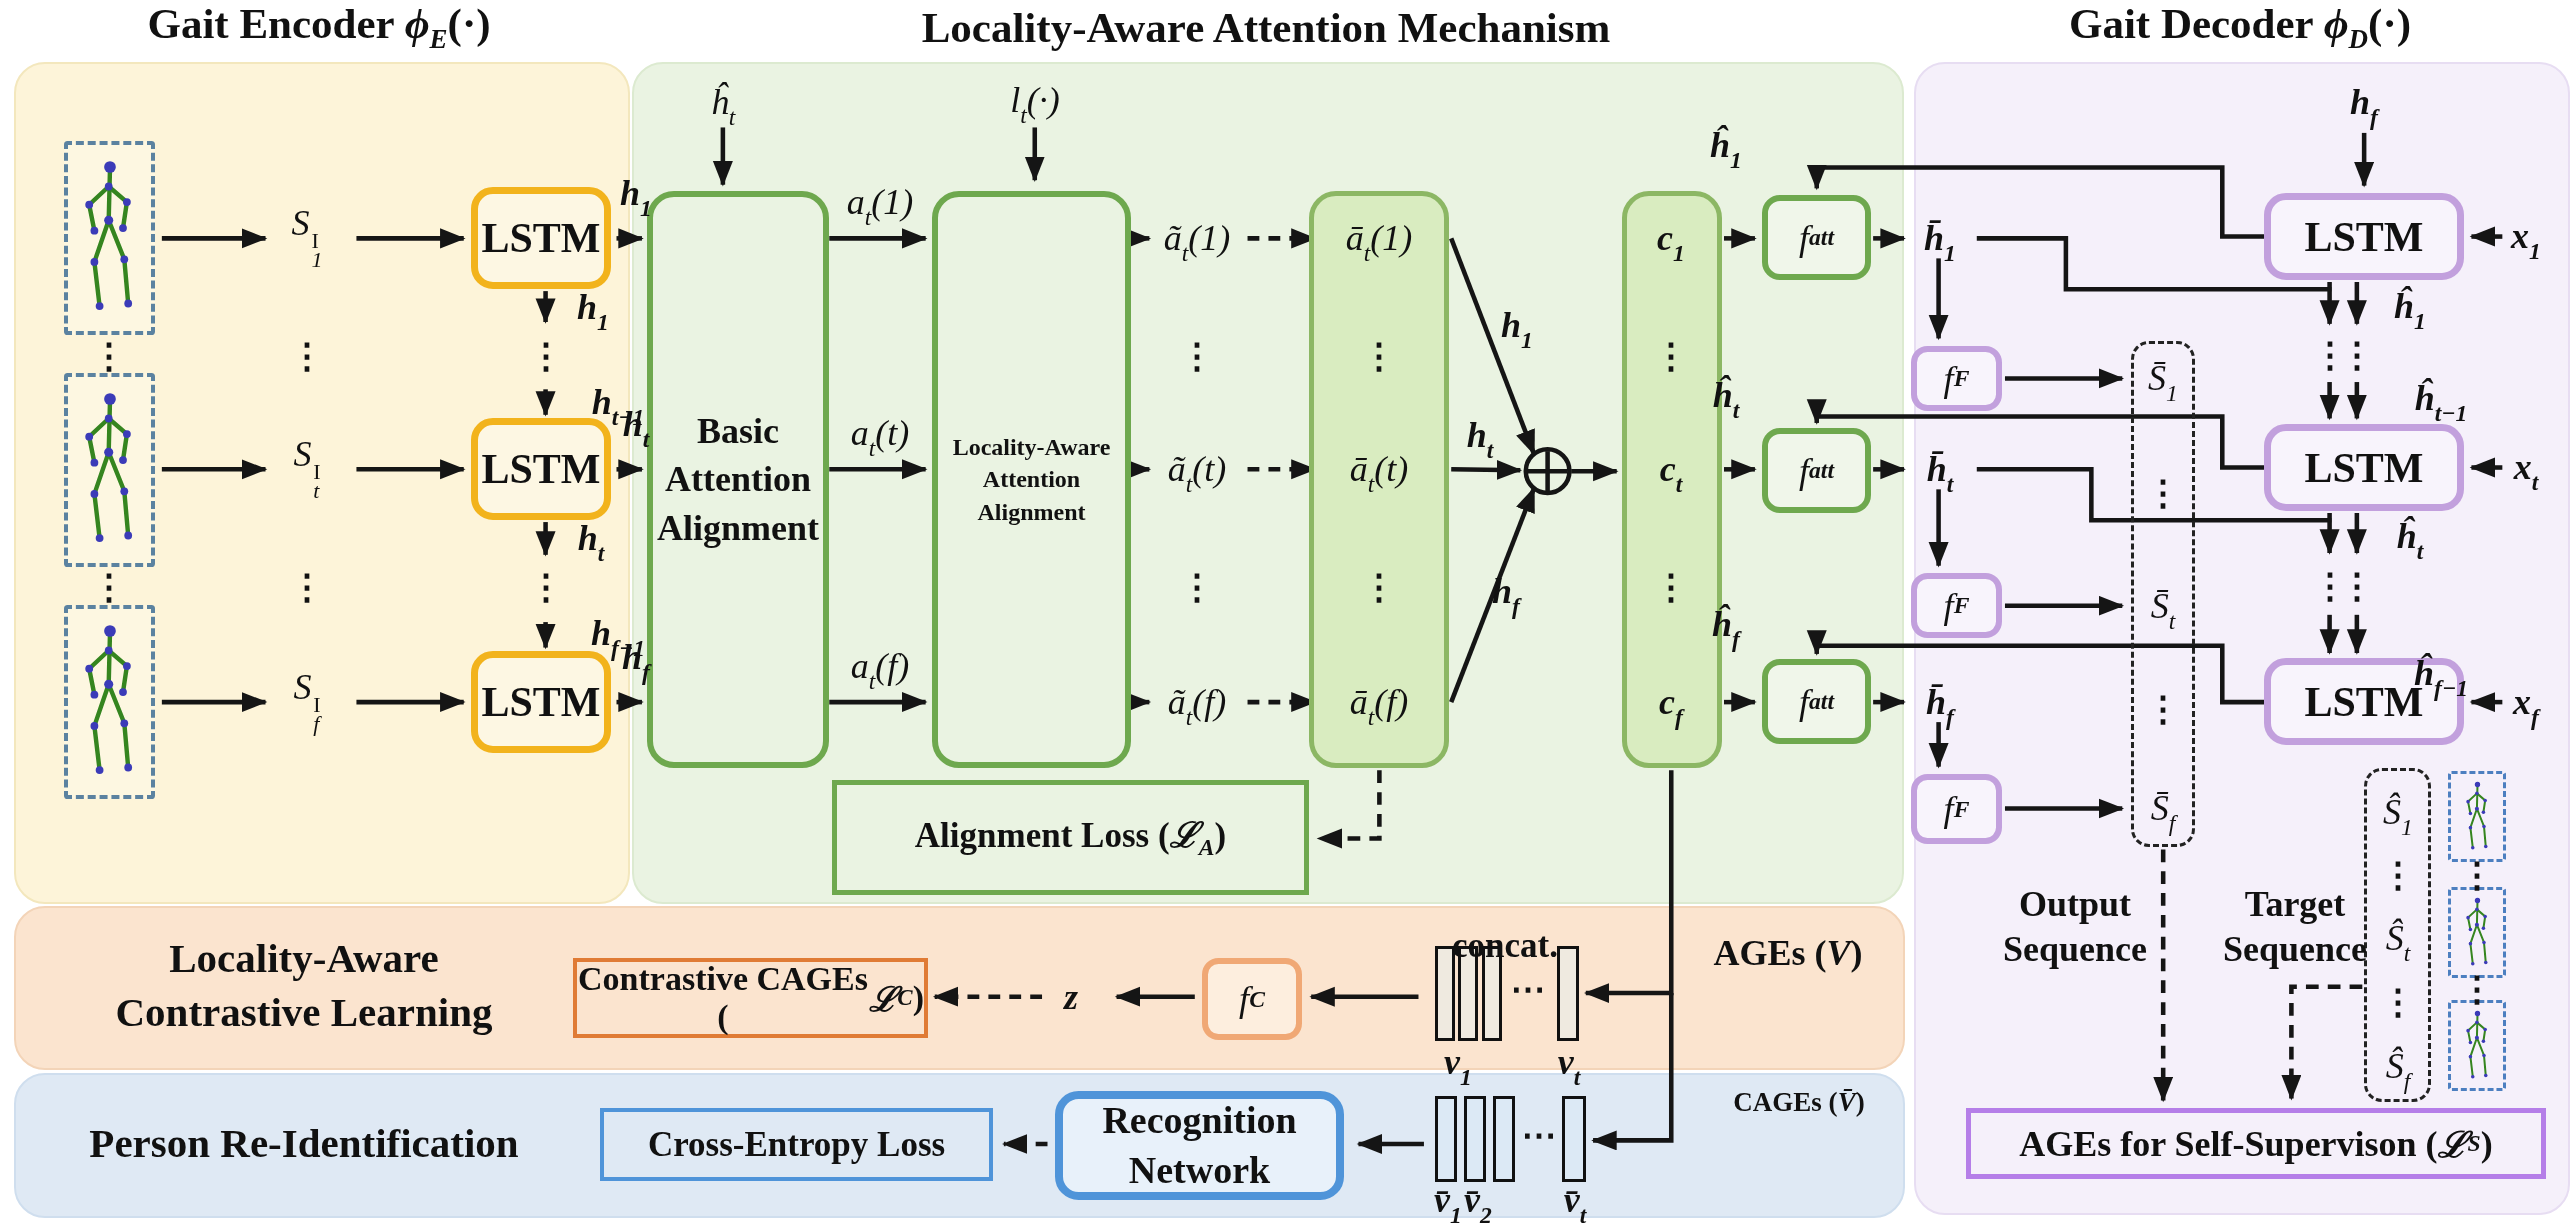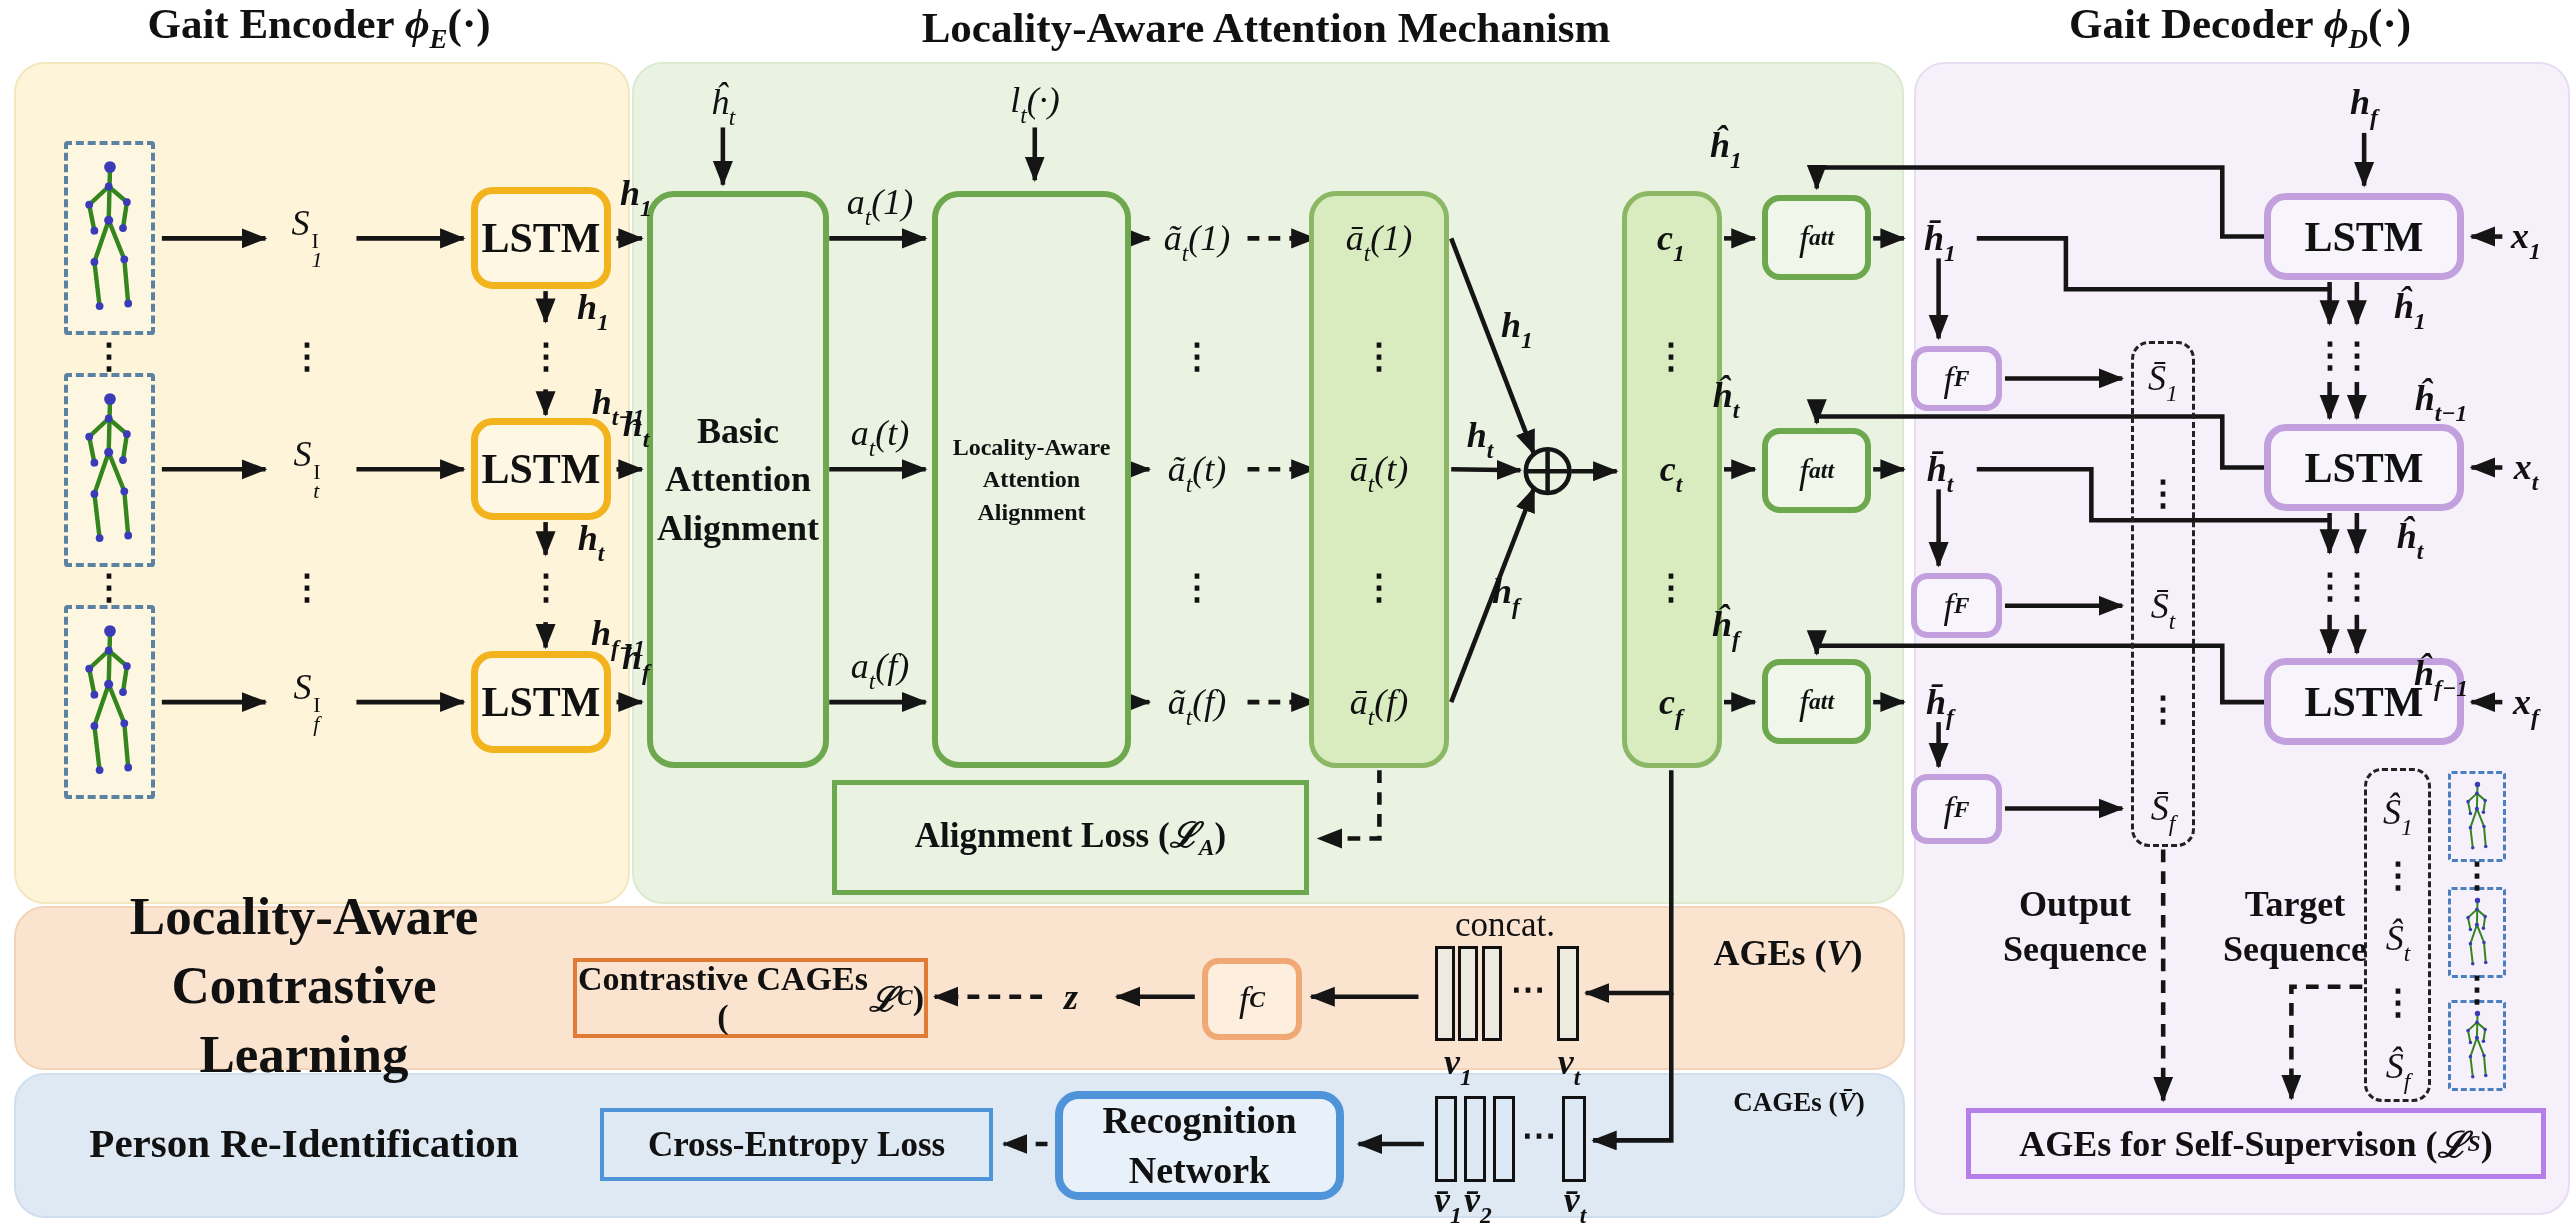--- a/index.html
+++ b/index.html
@@ -207,30 +207,30 @@
   <div class="bigbox" style="left:2195px;top:886px;width:200px;height:82px;font-size:36px;line-height:1.25;background:transparent;">
     <span>Target Sequence</span>
   </div>
   <div class="bigbox" style="left:1966px;top:1108px;width:580px;height:71px;border:5.5px solid #b57ee8;background:#f5f0fa;font-size:36px;">
     <span>AGEs for Self-Supervison (</span>
       <span class="scr">ℒ</span>
       <sub style="font-size:23.6px;font-style:italic;">S</sub>
       <span>)</span>
   </div>
 
-  <div class="bigbox" style="left:86px;top:922px;width:436px;height:127px;font-size:53px;line-height:1.3;background:transparent;">
+  <div class="bigbox" style="left:86px;top:922px;width:436px;height:127px;font-size:41px;line-height:1.3;background:transparent;">
     <span>Locality-Aware Contrastive Learning</span>
   </div>
   <div class="bigbox" style="left:573px;top:958px;width:355px;height:80px;border:4.5px solid #e07b35;background:#fbe4cf;font-size:34px;">
     <span>Contrastive CAGEs (</span>
       <span class="scr">ℒ</span>
       <sub style="font-size:23px;font-style:italic;">C</sub>
       <span>)</span>
   </div>
-  <div class="lbl" style="left:1505px;top:924px;font-weight:normal;font-size:35px;">
+  <div class="lbl" style="left:1505px;top:945px;font-weight:bold;font-size:35px;">
     <span>concat.</span>
   </div>
   <div class="lbl" style="left:1788px;top:953px;font-weight:bold;font-size:36px;">
     <span>AGEs (</span><i style="font-weight:bold;">V</i><span>)</span>
   </div>
 
   <div class="bigbox" style="left:86px;top:1084px;width:436px;height:120px;font-size:41px;line-height:1.3;background:transparent;">
     <span>Person Re-Identification</span>
   </div>
   <div class="bigbox" style="left:600px;top:1108px;width:393px;height:73px;border:4.5px solid #4f94d9;background:#dfe9f4;font-size:35px;">

